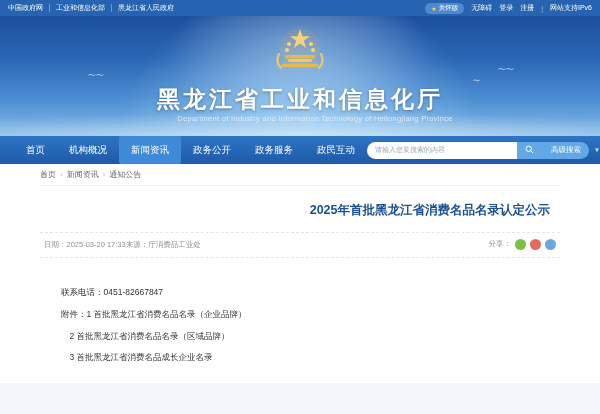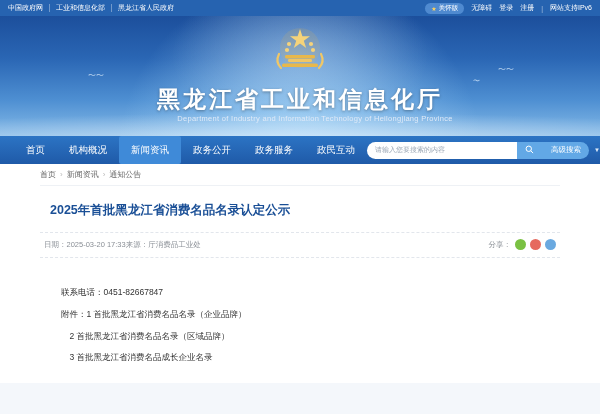--- a/index.html
+++ b/index.html
@@ -93,34 +93,34 @@
     width:520px; margin:0 auto; height:22px; display:flex; align-items:center;
     color:#666; font-size:8px; gap:4px; border-bottom:1px solid #eef1f5;
   }
   .crumb .c { cursor:pointer; }
   .crumb .d { color:#bbb; }
 
   
   .cardwrap { background:#fff; padding-bottom:6px; }
   .card { width:520px; margin:0 auto; }
   .doc-title {
-    text-align:left; font-size:12.5px; font-weight:bold; color:#1a4f96;
+    text-align:right; font-size:12.5px; font-weight:bold; color:#1a4f96;
     padding:16px 10px 12px; line-height:1.4;
     font-family:"Liberation Sans", sans-serif;
   }
   .meta {
     border-top:1px dashed #e2e6ec; border-bottom:1px dashed #e2e6ec;
     height:26px; display:flex; align-items:center; color:#8a8f96; font-size:7.5px;
     padding:0 4px;
   }
   .meta .fontsize { display:flex; align-items:center; gap:4px; }
   .fs-l { font-size:10px; color:#555; }
   .fs-m { font-size:8px; color:#555; }
   .fs-s { font-size:6.5px; color:#555; }
-  .meta .share { margin-left:auto; display:flex; align-items:center; gap:4px; }
+  .meta .share { margin-left:auto; display:flex; align-items:flex-start; gap:4px; }
   .sh-icon {
     width:11px; height:11px; border-radius:50%; background:#d4dae1;
     display:inline-block;
   }
   .sh-icon.wx { background:#7ac143; }
   .sh-icon.wb { background:#e6695e; }
   .sh-icon.qq { background:#6aa9e0; }
 
   .body-text { padding:14px 4px 6px; color:#333; font-size:8.5px; line-height:1.95; }
   .body-text p { margin:0 0 8px; text-indent:2em; }

